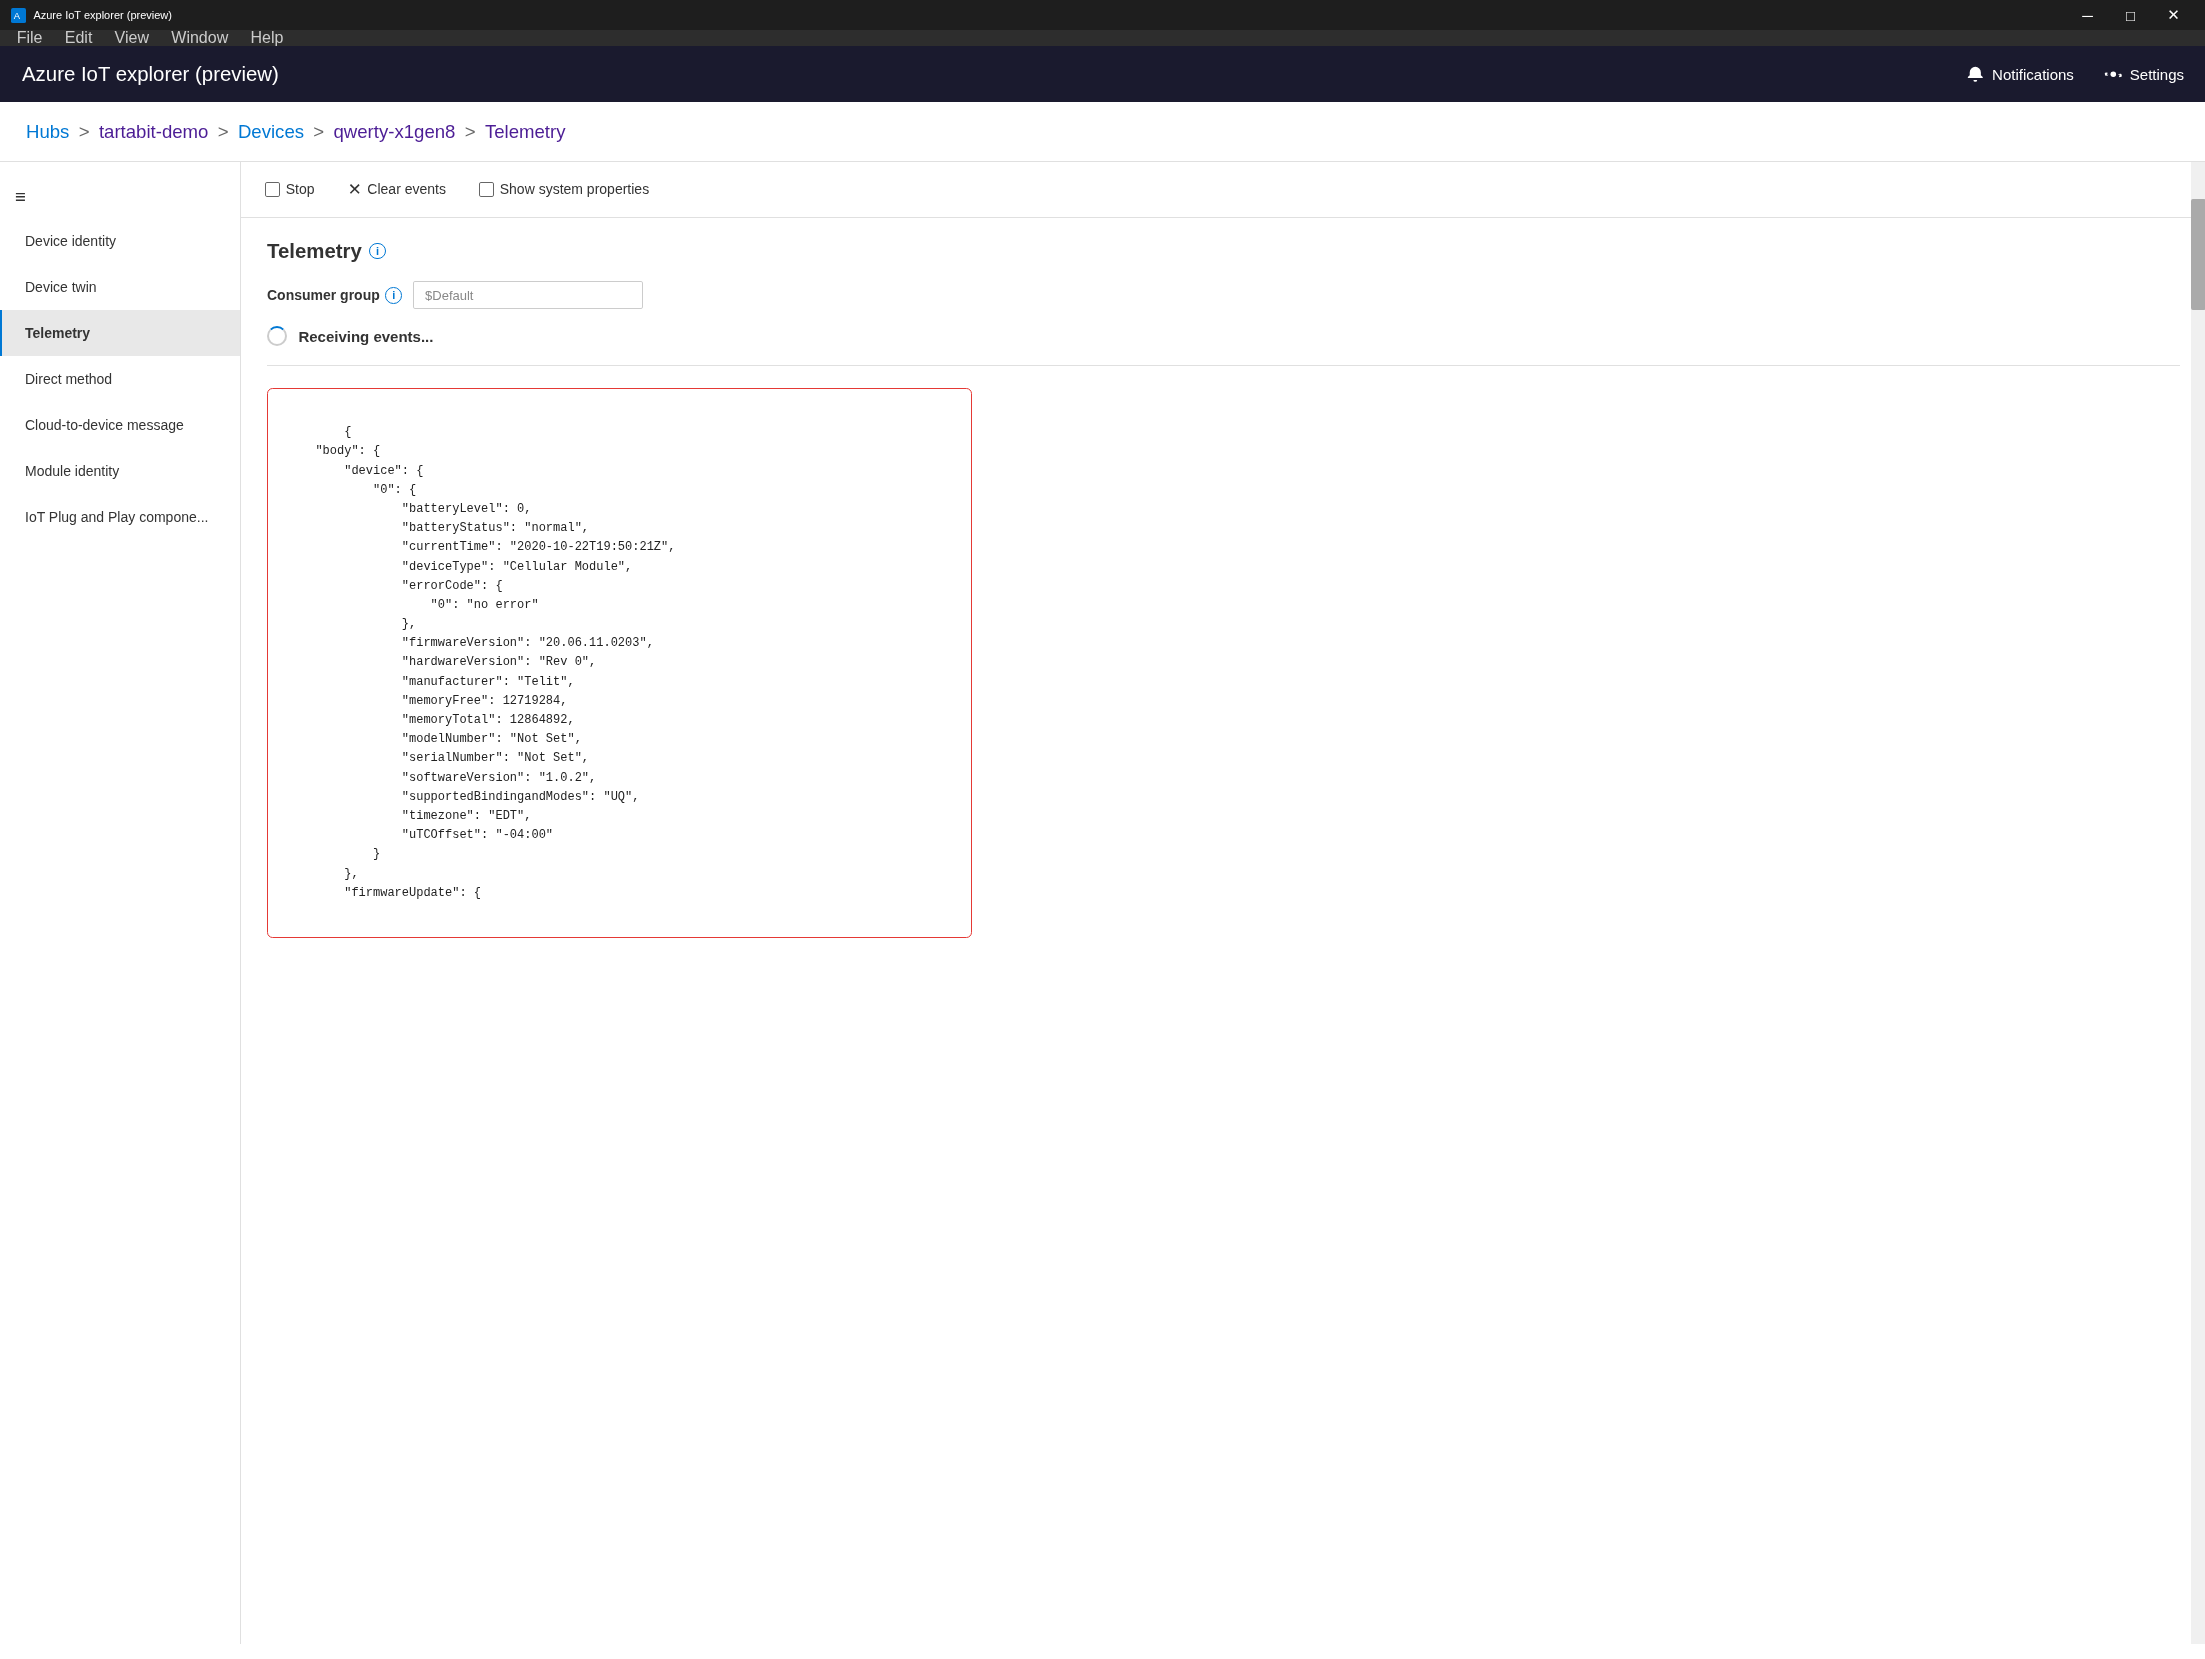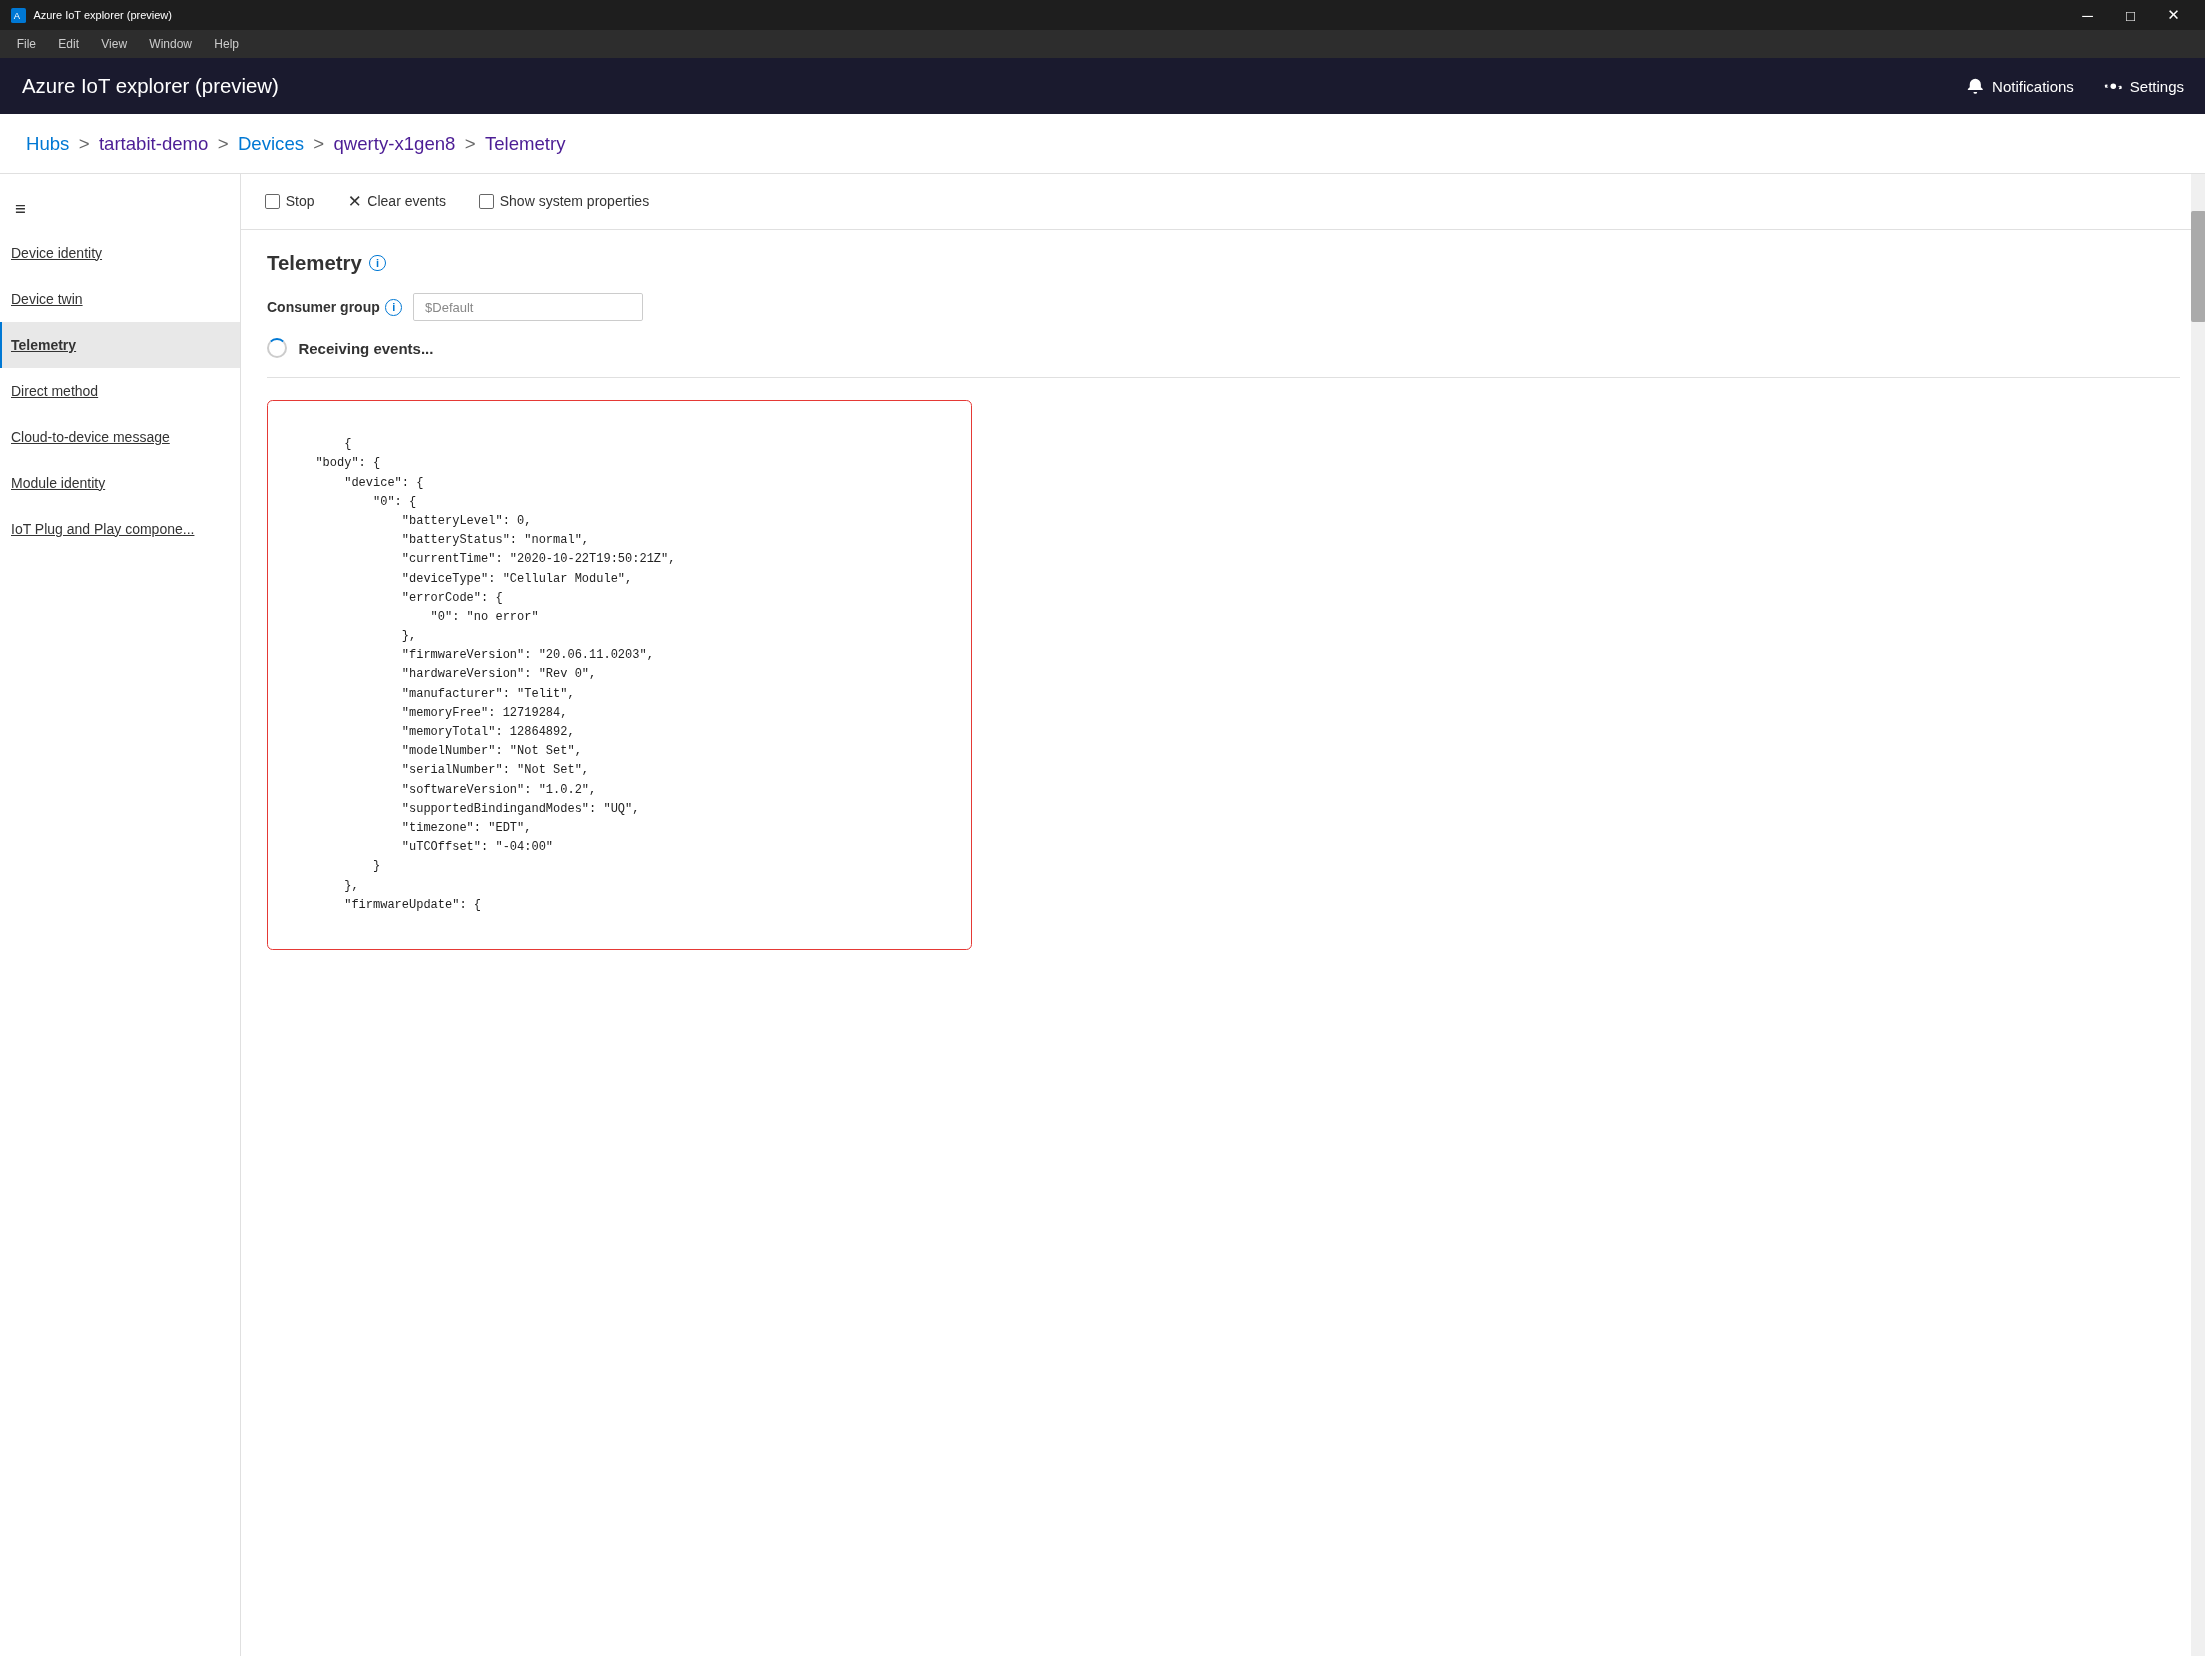--- a/index.html
+++ b/index.html
@@ -20,26 +20,26 @@
     .title-bar-controls { display: flex; gap: 0; }
     .title-bar-btn {
       width: 43px; height: 30px; background: transparent; border: none;
       color: #fff; cursor: pointer; font-size: 15px; display: flex; align-items: center; justify-content: center;
     }
 
     
     .menu-bar {
       background: #2d2d2d;
       color: #ccc;
-      height: 28px;
+      height: 16px;
       display: flex;
       align-items: center;
       padding: 0 7.4px;
       gap: 3.7px;
-      font-size: 12px;
+      font-size: 16px;
     }
     .menu-item {
       padding: 3.7px 9.3px;
       cursor: pointer;
       border-radius: 1.9px;
     }
 
     
     .app-header {
       background: #1a1a2e;
@@ -83,26 +83,25 @@
       border-right: 0.9px solid #e0e0e0;
       padding-top: 15px;
     }
     .sidebar-hamburger {
       padding: 9.3px 15px;
       cursor: pointer;
       font-size: 18.6px;
       color: #333;
     }
     .sidebar-item {
-      padding: 15px 9px;
+      padding: 15px 23px;
       cursor: pointer;
       font-size: 14px;
       color: #333;
       border-left: 2.8px solid transparent;
-      text-decoration: underline;
     }
     .sidebar-item.active {
       background: #e8e8e8;
       border-left: 2.8px solid #0078d4;
       font-weight: 600;
     }
 
     
     .content-area {
       flex: 1;

